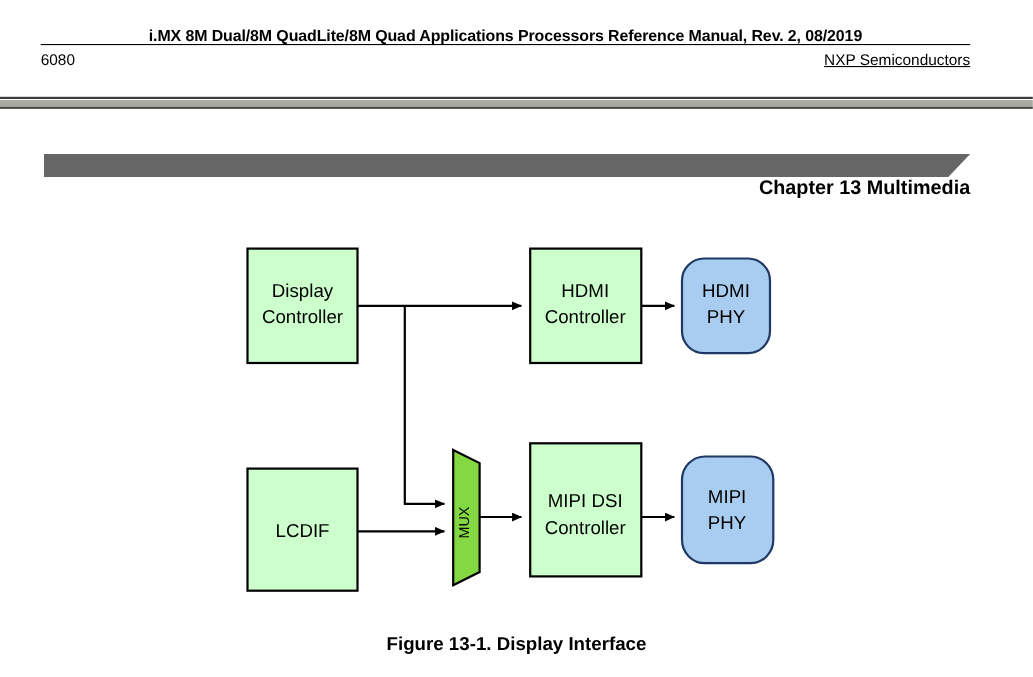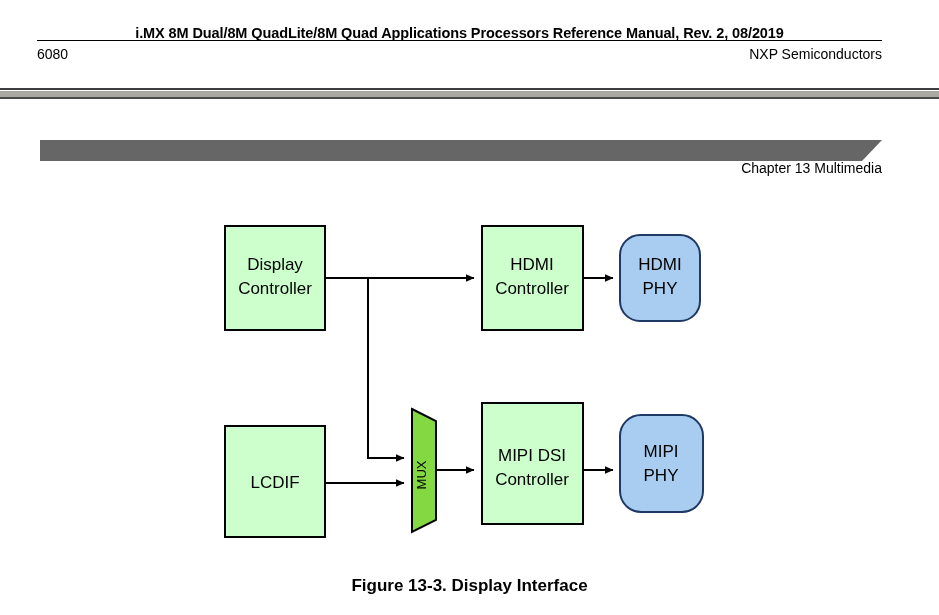--- a/index.html
+++ b/index.html
@@ -42,20 +42,21 @@
     top: 46px;
     font-size: 14px;
     white-space: nowrap;
   }
   .company-name {
     position: absolute;
     right: 57px;
     top: 46px;
     font-size: 14px;
     white-space: nowrap;
+    text-decoration: underline;
   }
 
   
   .gray-bar-wrap {
     position: absolute;
     left: 0;
     top: 88px;
     width: 939px;
     height: 12px;
   }
@@ -85,22 +86,22 @@
     top: 140px;
     width: 842px;
     height: 21px;
     background: #666666;
     clip-path: polygon(0 0, 100% 0, calc(100% - 20px) 100%, 0 100%);
   }
   .chapter-label {
     position: absolute;
     right: 57px;
     top: 160px;
-    font-size: 14px;
-    font-weight: normal;
+    font-size: 18px;
+    font-weight: bold;
     white-space: nowrap;
   }
 
   
   .diagram {
     position: absolute;
     left: 0;
     top: 190px;
     width: 748px;
     height: 370px;
@@ -217,13 +218,13 @@
   </g>
 
   <g>
     <rect x="620" y="225" width="83" height="97" rx="21" ry="21" fill="#a8cdf0" stroke="#1f3864" stroke-width="2"></rect>
     <text class="blk-text" x="661" y="267" text-anchor="middle">MIPI</text>
     <text class="blk-text" x="661" y="291" text-anchor="middle">PHY</text>
   </g>
 </svg>
 </div>
 
-<div class="figure-caption">Figure 13-3. Display Interface</div>
+<div class="figure-caption">Figure 13-1. Display Interface</div>
 
 </body></html>

